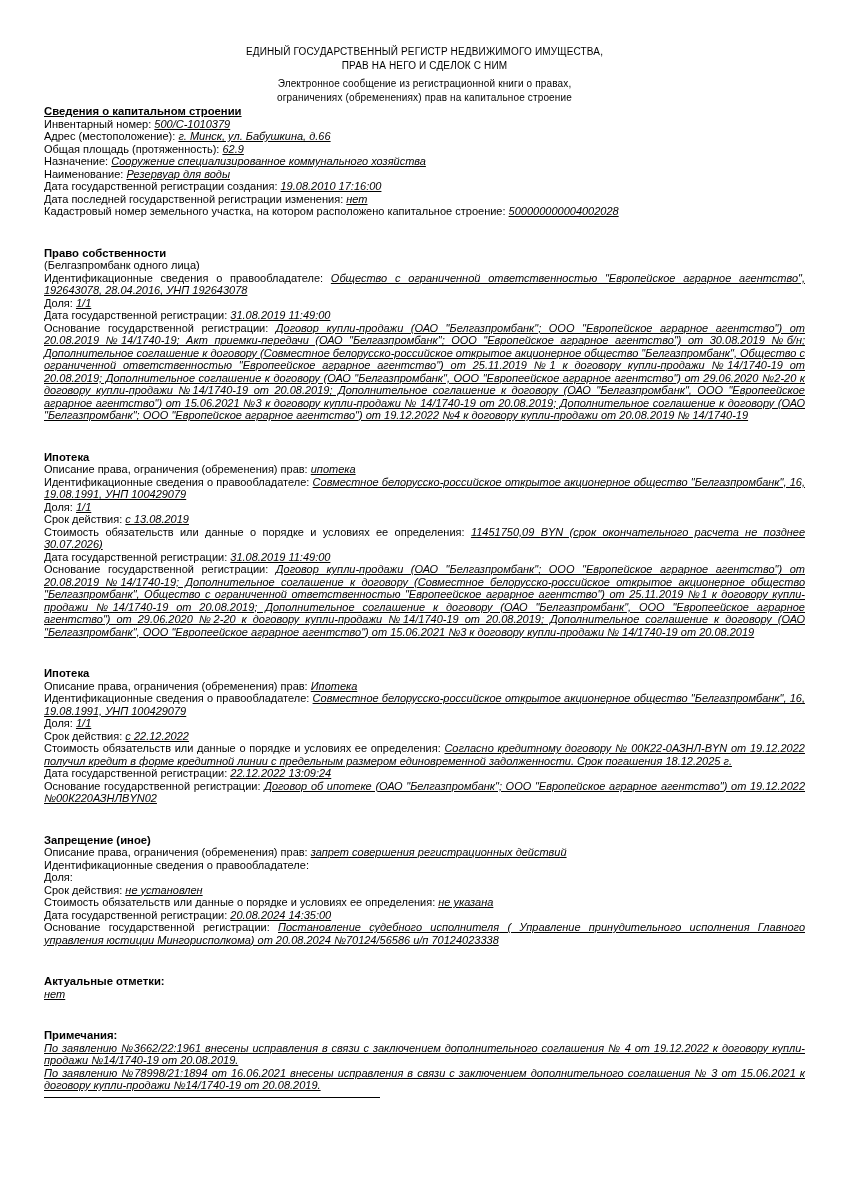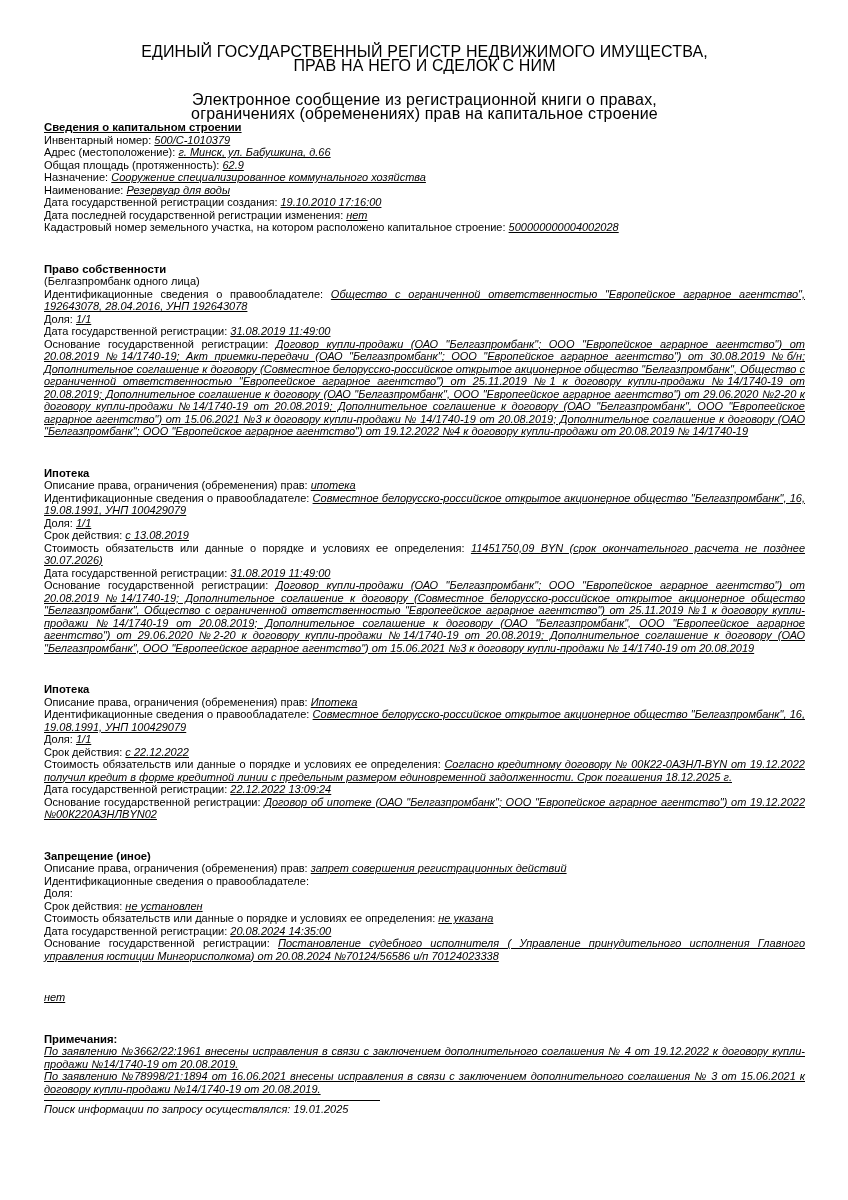--- a/index.html
+++ b/index.html
@@ -9,23 +9,23 @@
     height: 1200px;
     overflow: hidden;
     font-family: "Liberation Sans", "DejaVu Sans", sans-serif;
     font-size: 11px;
     line-height: 12.5px;
     color: #000000;
     -webkit-font-smoothing: antialiased;
   }
   .page { padding: 45px 43px 0 44px; }
 
-  .doc-header { text-align: center; font-size: 16px; line-height: 14px; letter-spacing: 0.15px; }
+  .doc-header { text-align: center; font-size: 10px; line-height: 14px; letter-spacing: 0.15px; }
   .doc-title div, .doc-subtitle div { white-space: nowrap; }
-  .doc-subtitle { margin-top: 20px; }
+  .doc-subtitle { margin-top: 4px; }
 
   .sections { }
   .section { margin-bottom: 29px; }
   .section:last-child { margin-bottom: 0; }
   .section-title { font-weight: bold; font-size: 11.3px; }
   .section-title.underlined { text-decoration: underline; }
 
   .line { text-align: justify; }
   .label { font-style: normal; }
   .value { font-style: italic; text-decoration: underline; }
@@ -51,21 +51,21 @@
   </header>
 
   <main class="sections">
       <section class="section">
         <div class="section-title underlined">Сведения о капитальном строении</div>
         <div class="line"><span class="label">Инвентарный номер:</span> <span class="value">500/С-1010379</span></div>
         <div class="line"><span class="label">Адрес (местоположение):</span> <span class="value">г. Минск, ул. Бабушкина, д.66</span></div>
         <div class="line"><span class="label">Общая площадь (протяженность):</span> <span class="value">62.9</span></div>
         <div class="line"><span class="label">Назначение:</span> <span class="value">Сооружение специализированное коммунального хозяйства</span></div>
         <div class="line"><span class="label">Наименование:</span> <span class="value">Резервуар для воды</span></div>
-        <div class="line"><span class="label">Дата государственной регистрации создания:</span> <span class="value">19.10.2010 17:16:00</span></div>
+        <div class="line"><span class="label">Дата государственной регистрации создания:</span> <span class="value">19.08.2010 17:16:00</span></div>
         <div class="line"><span class="label">Дата последней государственной регистрации изменения:</span> <span class="value">нет</span></div>
         <div class="line"><span class="label">Кадастровый номер земельного участка, на котором расположено капитальное строение:</span> <span class="value">500000000004002028</span></div>
       </section>
       <section class="section">
         <div class="section-title">Право собственности</div>
         <div class="line">(Белгазпромбанк одного лица)</div>
         <div class="line"><span class="label">Идентификационные сведения о правообладателе:</span> <span class="value">Общество с ограниченной ответственностью "Европейское аграрное агентство", 192643078, 28.04.2016, УНП 192643078</span></div>
         <div class="line"><span class="label">Доля:</span> <span class="value">1/1</span></div>
         <div class="line"><span class="label">Дата государственной регистрации:</span> <span class="value">31.08.2019 11:49:00</span></div>
         <div class="line"><span class="label">Основание государственной регистрации:</span> <span class="value">Договор купли-продажи (ОАО "Белгазпромбанк"; ООО "Европейское аграрное агентство") от 20.08.2019 №14/1740-19; Акт приемки-передачи (ОАО "Белгазпромбанк"; ООО "Европейское аграрное агентство") от 30.08.2019 №б/н; Дополнительное соглашение к договору (Совместное белорусско-российское открытое акционерное общество "Белгазпромбанк", Общество с ограниченной ответственностью "Европеейское аграрное агентство") от 25.11.2019 №1 к договору купли-продажи №14/1740-19 от 20.08.2019; Дополнительное соглашение к договору (ОАО "Белгазпромбанк", ООО "Европеейское аграрное агентство") от 29.06.2020 №2-20 к договору купли-продажи №14/1740-19 от 20.08.2019; Дополнительное соглашение к договору (ОАО "Белгазпромбанк", ООО "Европеейское аграрное агентство") от 15.06.2021 №3 к договору купли-продажи № 14/1740-19 от 20.08.2019; Дополнительное соглашение к договору (ОАО "Белгазпромбанк"; ООО "Европейское аграрное агентство") от 19.12.2022 №4 к договору купли-продажи от 20.08.2019 № 14/1740-19</span></div>
@@ -94,27 +94,27 @@
         <div class="section-title">Запрещение (иное)</div>
         <div class="line"><span class="label">Описание права, ограничения (обременения) прав:</span> <span class="value">запрет совершения регистрационных действий</span></div>
         <div class="line"><span class="label">Идентификационные сведения о правообладателе:</span></div>
         <div class="line"><span class="label">Доля:</span></div>
         <div class="line"><span class="label">Срок действия:</span> <span class="value">не установлен</span></div>
         <div class="line"><span class="label">Стоимость обязательств или данные о порядке и условиях ее определения:</span> <span class="value">не указана</span></div>
         <div class="line"><span class="label">Дата государственной регистрации:</span> <span class="value">20.08.2024 14:35:00</span></div>
         <div class="line"><span class="label">Основание государственной регистрации:</span> <span class="value">Постановление судебного исполнителя ( Управление принудительного исполнения Главного управления юстиции Мингорисполкома) от 20.08.2024 №70124/56586 и/п 70124023338</span></div>
       </section>
       <section class="section">
+        <div class="section-title">Актуальные отметки:</div>
         <div class="line value">нет</div>
       </section>
       <section class="section">
         <div class="section-title">Примечания:</div>
         <div class="line value">По заявлению №3662/22:1961 внесены исправления в связи с заключением дополнительного соглашения № 4 от 19.12.2022 к договору купли-продажи №14/1740-19 от 20.08.2019.</div>
         <div class="line value">По заявлению №78998/21:1894 от 16.06.2021 внесены исправления в связи с заключением дополнительного соглашения № 3 от 15.06.2021 к договору купли-продажи №14/1740-19 от 20.08.2019.</div>
       </section>
     </main>
 
   <footer class="doc-footer">
     <div class="footer-rule"></div>
-    <div class="footer-text">Поиск информации по запросу осуществлялся: 19.01.2025</div>
   </footer>
 
 </div>
 
 </body></html>

